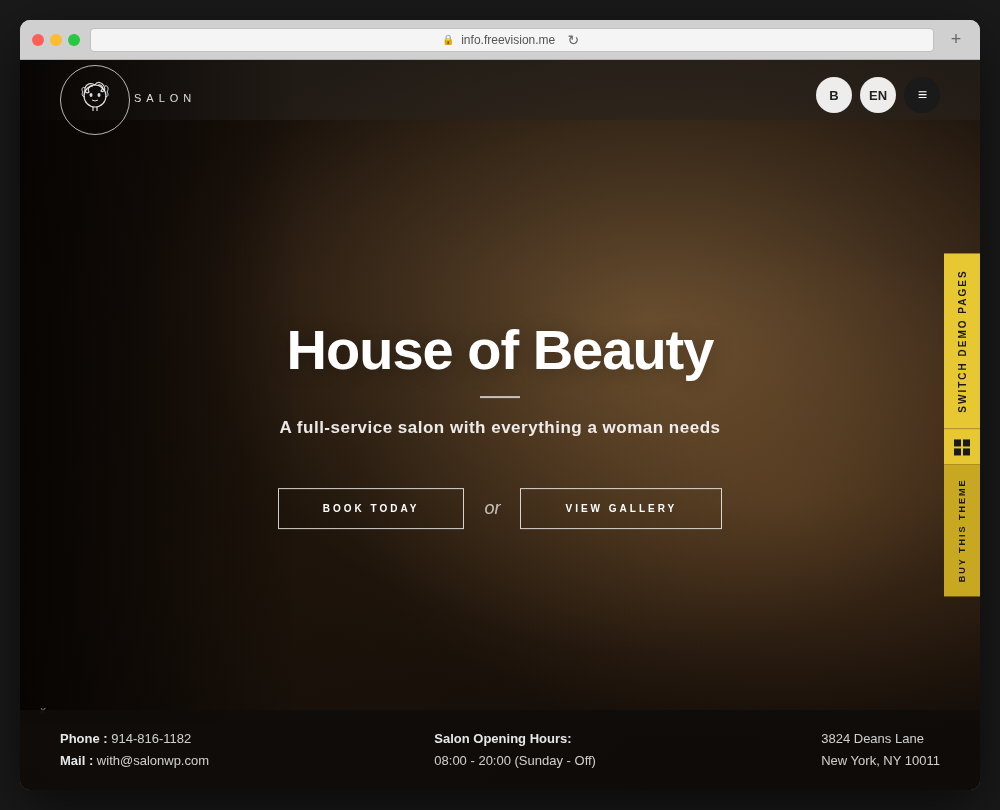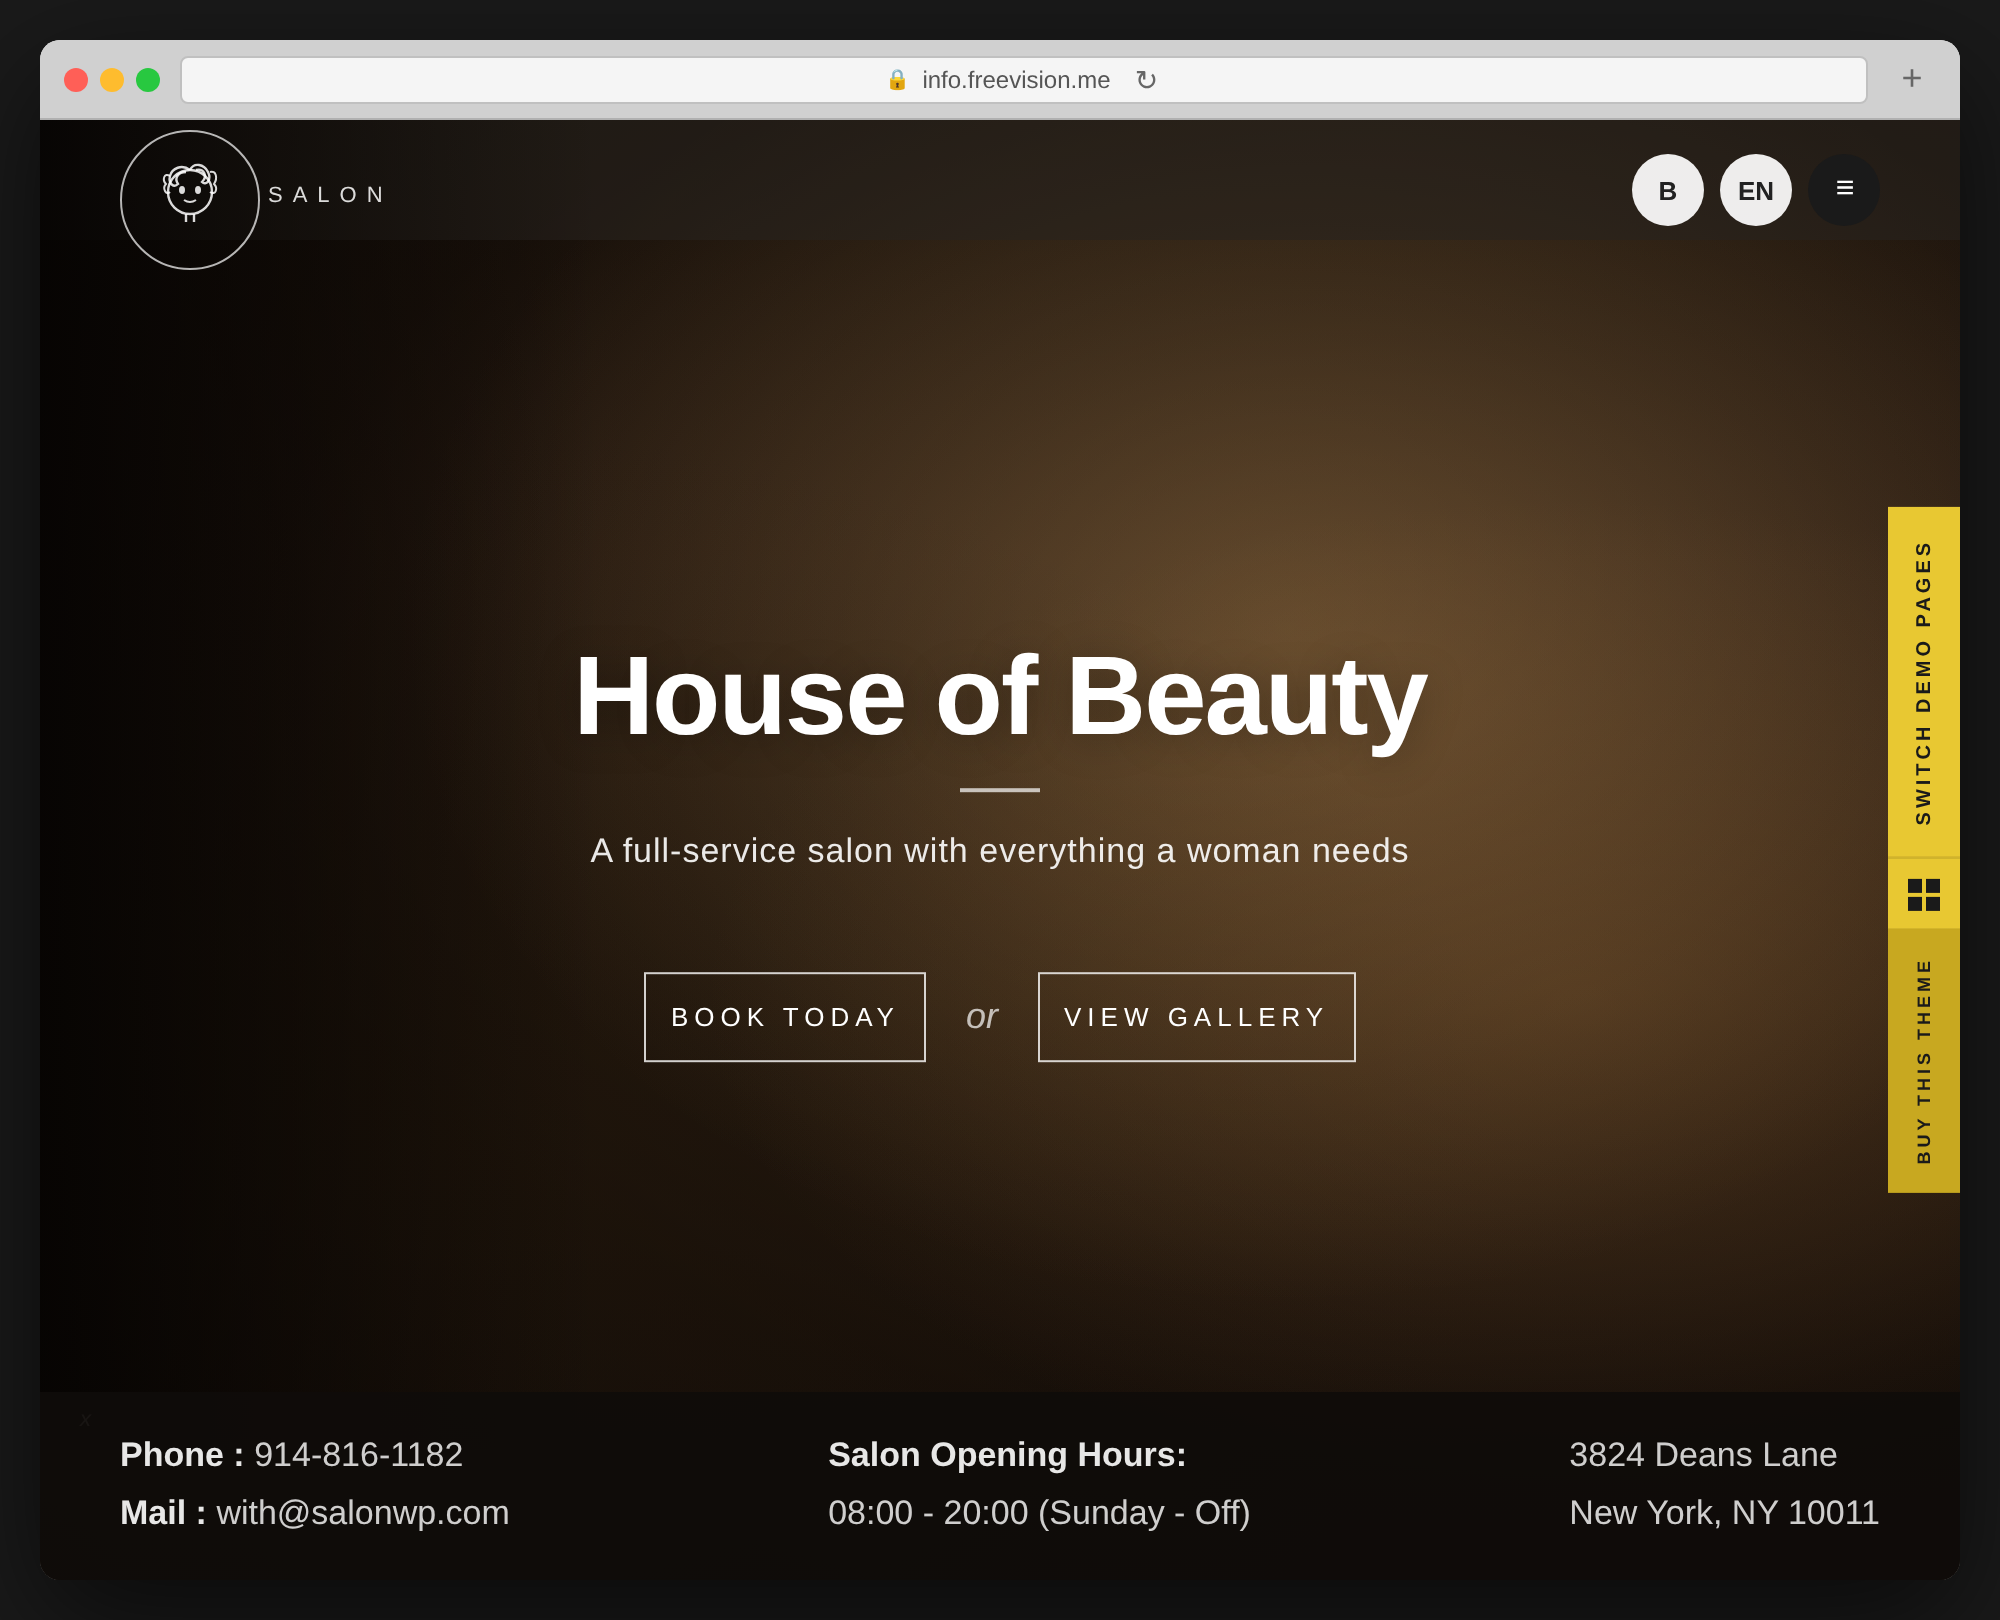--- a/index.html
+++ b/index.html
@@ -233,40 +233,40 @@
     .hero-divider {
       width: 40px;
       height: 2px;
       background: rgba(255,255,255,0.7);
       margin: 0 auto 20px;
     }
 
     .hero-subtitle {
       font-size: 17px;
       color: rgba(255,255,255,0.9);
-      font-weight: 400;
+      font-weight: 700;
       letter-spacing: 0.5px;
       margin-bottom: 50px;
     }
 
     .hero-buttons {
       display: flex;
       align-items: center;
       justify-content: center;
       gap: 20px;
     }
 
     .hero-btn {
-      padding: 14px 12px;
+      padding: 14px 44px;
       border: 1.5px solid rgba(255,255,255,0.8);
       background: transparent;
       color: white;
-      font-size: 13px;
+      font-size: 10px;
       letter-spacing: 3px;
-      font-weight: 400;
+      font-weight: 700;
       text-transform: uppercase;
       cursor: pointer;
     }
 
     .hero-or {
       font-size: 18px;
       color: rgba(255,255,255,0.7);
       font-style: italic;
       font-weight: 400;
     }
@@ -342,21 +342,21 @@
       background: rgba(15,12,10,0.92);
       padding: 18px 40px;
       z-index: 10;
       display: flex;
       align-items: center;
       justify-content: space-between;
     }
 
     .footer-col {
       color: rgba(255,255,255,0.8);
-      font-size: 17px;
+      font-size: 13px;
       line-height: 1.7;
     }
 
     .footer-col .label {
       font-weight: 600;
       color: rgba(255,255,255,0.9);
     }
 
     
     .scroll-indicator {

